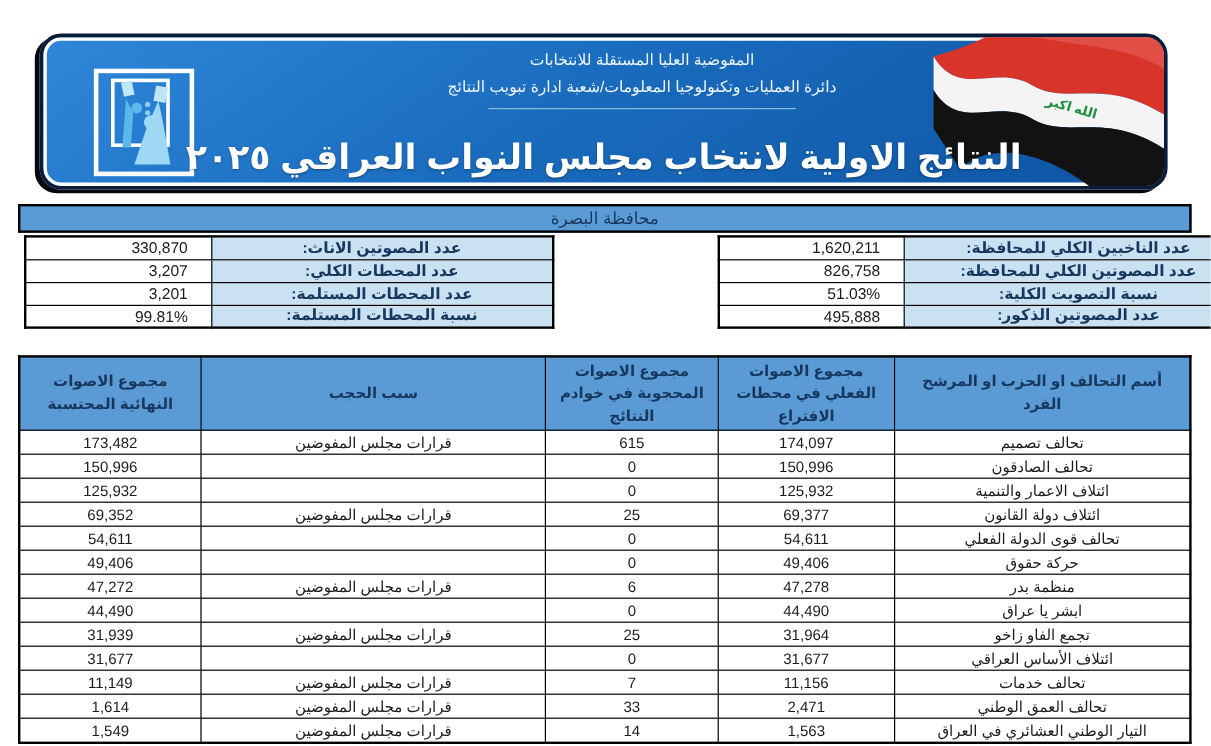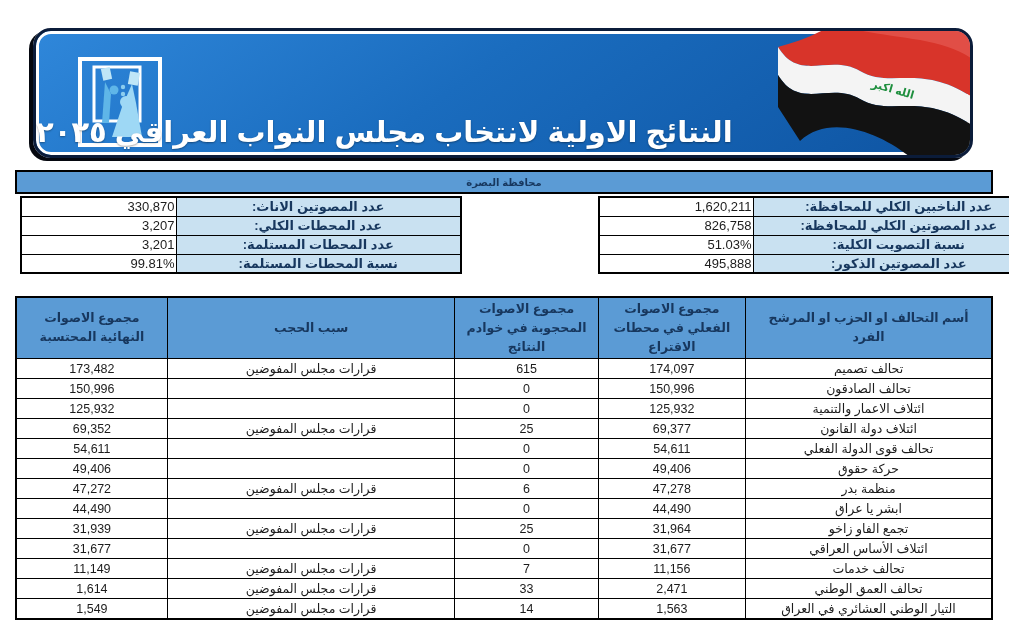--- a/index.html
+++ b/index.html
@@ -9,36 +9,36 @@
   
   .banner{position:absolute;left:33px;top:28px;width:934px;height:124px;border-radius:18px;
           background:linear-gradient(145deg,#2f87da 0%,#1a6cbe 45%,#0e54a2 100%);
           border:3px solid #0b1c3a;
           box-shadow:inset 0 0 0 3px #ffffff,-4px 3px 0 #05080f;
           overflow:hidden;}
   .logo{position:absolute;left:42px;top:26px;width:84px;height:90px;}
   .org{position:absolute;top:7px;right:265px;width:340px;text-align:center;
        color:#eef6fd;font-size:13px;line-height:1.8;direction:rtl;}
   .org-divider{height:1px;background:#8fb9e0;width:256px;margin:5px auto 0;}
-  .banner-title{position:absolute;left:0;right:0;bottom:6px;text-align:left;direction:rtl;
+  .banner-title{position:absolute;left:0;right:0;bottom:6px;text-align:center;direction:rtl;
                 color:#ffffff;font-weight:bold;font-size:29px;letter-spacing:1px;
                 text-shadow:0 1px 2px rgba(0,0,0,.35);}
   .flag{position:absolute;top:-2px;right:-2px;width:212px;height:128px;}
 
   
   .gov{position:absolute;left:15px;top:170px;width:978px;height:24px;background:#5b9bd5;
        border:2px solid #000;box-sizing:border-box;display:flex;align-items:center;
-       justify-content:center;color:#17375e;font-weight:bold;font-size:10px;direction:rtl;}
+       justify-content:center;color:#17375e;font-weight:normal;font-size:14px;direction:rtl;}
 
   
   table{border-collapse:collapse;table-layout:fixed;}
   .summary-table{position:absolute;top:196px;direction:rtl;border:2px solid #000;}
   .summary-right{left:598px;width:395px;}
   .summary-left{left:20px;width:440px;}
-  .summary-table td{border:1px solid #000;height:19px;font-size:13px;padding:0 1px;
+  .summary-table td{border:1px solid #000;height:19px;font-size:13px;padding:0 19px;
                     box-sizing:border-box;white-space:nowrap;overflow:hidden;}
   .summary-table td.lbl{background:#c9e1f1;color:#17375e;font-weight:bold;text-align:center;margin-left:32px;}
   .summary-table td.val{background:#fff;color:#1c1c1c;text-align:right;direction:ltr;}
   .summary-right td.lbl{width:292px;} .summary-right td.val{width:154px;}
   .summary-left  td.lbl{width:285px;} .summary-left  td.val{width:155px;}
 
   
   .results{position:absolute;left:15px;top:296px;width:978px;direction:rtl;border:2px solid #000;}
   .results th{background:#5b9bd5;color:#17375e;font-weight:bold;font-size:12.5px;height:56px;
               border:1px solid #000;padding:2px 8px;line-height:1.5;}
@@ -69,20 +69,25 @@
       <rect x="24" y="11" width="9" height="12" fill="#bfe6f7" transform="rotate(-12 28 17)"></rect>
       <path d="M27,25 L33,37 L31,66 L24,66 Z" fill="#5fb6e8"></path>
       <circle cx="36" cy="33" r="4.5" fill="#5fb6e8"></circle>
       <circle cx="45" cy="30" r="2.2" fill="#8ccdee"></circle>
       <circle cx="45" cy="37" r="2.2" fill="#8ccdee"></circle>
       <rect x="51" y="15" width="10" height="13" fill="#bfe6f7" transform="rotate(10 56 21)"></rect>
       <path d="M54,27 L58,46 L64,80 L34,80 L44,50 Z" fill="#9ed8f5"></path>
       <circle cx="48" cy="45" r="6" fill="#9ed8f5"></circle>
     </svg>
 
+    <div class="org">
+      <div>المفوضية العليا المستقلة للانتخابات</div>
+      <div>دائرة العمليات وتكنولوجيا المعلومات/شعبة ادارة تبويب النتائج</div>
+      <div class="org-divider"></div>
+    </div>
 
     <div class="banner-title">النتائج الاولية لانتخاب مجلس النواب العراقي ٢٠٢٥</div>
   </div>
 
   <div class="gov">
     <span>محافظة البصرة</span>
   </div>
 
   <table class="summary-table summary-right">
     <tbody>

